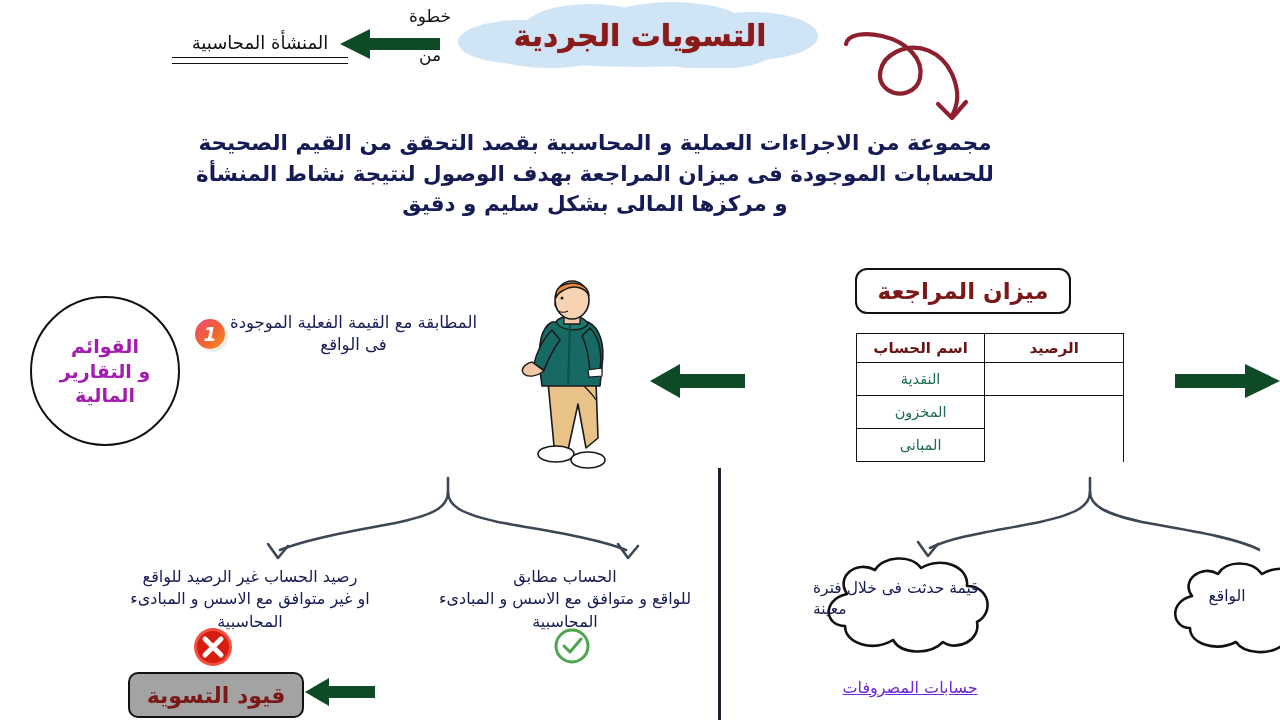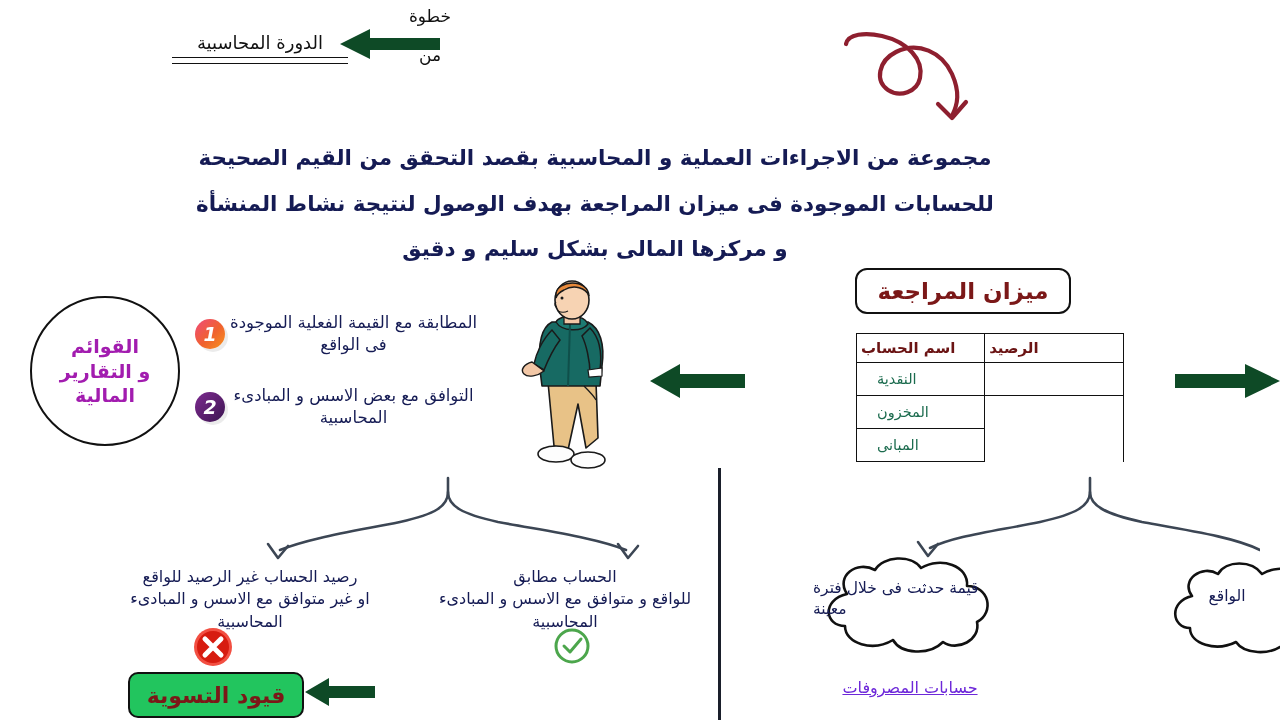--- a/index.html
+++ b/index.html
@@ -26,21 +26,21 @@
   #step-from{left:400px;top:6px;width:60px;text-align:center;color:#111;font-size:17px;line-height:1.25;}
   #cycle-label{left:170px;top:32px;width:180px;text-align:center;color:#111;font-size:18px;}
   #cycle-underline{left:172px;top:57px;width:176px;height:5px;border-top:1.6px solid #111;border-bottom:1.6px solid #111;}
 
   
   #intro{
     left:95px;top:128px;width:1000px;
     color:#151B54;font-size:21.5px;font-weight:bold;line-height:1.42;
     text-align:center;
   }
-  #intro div{white-space:nowrap;margin-top:15px;}
+  #intro div{white-space:nowrap;}
 
   
   #reports-circle{
     left:30px;top:296px;width:146px;height:146px;border-radius:50%;
     border:2.6px solid #111;background:#fff;
     display:flex;align-items:center;justify-content:center;text-align:center;
     color:#a21caf;font-size:19px;font-weight:bold;line-height:1.3;
   }
 
   
@@ -72,21 +72,21 @@
   
   #tb-label{
     left:855px;top:268px;width:212px;height:42px;
     border:2.2px solid #111;border-radius:12px;background:#fff;
     display:flex;align-items:center;justify-content:center;
     color:#7B1818;font-size:23px;font-weight:bold;
   }
   #tb-table{left:856px;top:333px;width:268px;}
   #tb-table table{border-collapse:collapse;width:100%;background:#fff;}
   #tb-table th,#tb-table td{
-    border:1.6px solid #111;text-align:left;
+    border:1.6px solid #111;text-align:center;
   }
   #tb-table th{color:#6B1414;font-size:15px;font-weight:bold;padding:5px 4px;}
   #tb-table td{color:#1b6b4e;font-size:14.5px;padding:5px 20px;height:22px;}
   #tb-table td.blank{border-top:none;border-bottom:none;}
   #tb-table .colbal{width:52%;}
   #tb-table .colname{width:48%;}
 
   
   #divider{left:718px;top:468px;width:3px;height:252px;background:#1a1f2b;}
 
@@ -95,21 +95,21 @@
   #bracket-right{left:820px;top:476px;width:440px;height:92px;}
 
   
   .btext{color:#151B54;font-size:16px;line-height:1.4;text-align:center;}
   #out-bad{left:110px;top:566px;width:280px;}
   #out-good{left:420px;top:566px;width:290px;}
   #x-mark{left:192px;top:626px;width:42px;height:42px;}
   #check-mark{left:552px;top:626px;width:40px;height:40px;}
   #adj-box{
     left:128px;top:672px;width:172px;height:42px;
-    border:2.2px solid #111;border-radius:10px;background:#22c55e;
+    border:2.2px solid #111;border-radius:10px;background:#a3a3a3;
     display:flex;align-items:center;justify-content:center;
     color:#7B1818;font-size:22px;font-weight:bold;
   }
 
   
   #cloud-expense{left:795px;top:550px;width:230px;height:110px;}
   #cloud-expense .ctext{
     position:absolute;left:18px;top:28px;width:196px;text-align:left;
     color:#151B54;font-size:15.5px;line-height:1.35;
   }
@@ -118,34 +118,48 @@
     position:absolute;left:10px;top:30px;width:130px;text-align:center;
     color:#151B54;font-size:15.5px;line-height:1.35;
   }
   #expense-caption{left:800px;top:678px;width:220px;text-align:center;color:#6d28d9;font-size:16px;text-decoration:underline;}
 </style>
 </head>
 <body>
 
 <div class="stage">
 
+  <div class="abs" id="title-cloud">
+    <svg class="cloudbg" viewBox="0 0 400 66" preserveAspectRatio="none">
+      <g fill="#CFE5F6">
+        <ellipse cx="80" cy="40" rx="62" ry="22"></ellipse>
+        <ellipse cx="150" cy="26" rx="66" ry="24"></ellipse>
+        <ellipse cx="232" cy="22" rx="72" ry="22"></ellipse>
+        <ellipse cx="312" cy="34" rx="66" ry="24"></ellipse>
+        <ellipse cx="200" cy="44" rx="140" ry="21"></ellipse>
+        <ellipse cx="110" cy="52" rx="56" ry="14"></ellipse>
+        <ellipse cx="270" cy="53" rx="60" ry="14"></ellipse>
+      </g>
+    </svg>
+    <div class="t">التسويات الجردية</div>
+  </div>
 
   <div class="abs" id="step-from">
     <div>خطوة</div>
     <div style="height:18px"></div>
     <div>من</div>
   </div>
 
   <div class="abs" id="arrow-top">
     <svg viewBox="0 0 100 32">
       <path d="M0,16 L30,1 L30,10 L100,10 L100,22 L30,22 L30,31 Z" fill="#0E4A26"></path>
     </svg>
   </div>
 
-  <div class="abs" id="cycle-label">الدورة المحاسبية</div>
+  <div class="abs" id="cycle-label">المنشأة المحاسبية</div>
   <div class="abs" id="cycle-underline"></div>
 
   <div class="abs" id="swirl">
     <svg viewBox="0 0 200 120">
       <path d="M26,40 C28,30 45,28 62,32 C88,38 104,56 100,74 C97,88 80,94 68,86
                C55,77 58,57 76,48 C98,37 122,48 132,70 C140,88 138,100 132,112" fill="none" stroke="#8E1F2F" stroke-width="4.2" stroke-linecap="round"></path>
       <path d="M118,100 L132,114 L146,98" fill="none" stroke="#8E1F2F" stroke-width="4.2" stroke-linecap="round" stroke-linejoin="round"></path>
     </svg>
   </div>
 
@@ -158,25 +172,20 @@
   <div class="abs" id="reports-circle">
     <span style="white-space:pre-line">القوائم
 و التقارير
 المالية</span>
   </div>
 
   <div class="abs numitem" id="item1">
     <span class="numtext" style="flex:1">المطابقة مع القيمة
 الفعلية الموجودة فى الواقع</span>
     <span class="badge b1">1</span>
-  </div>
-  <div class="abs numitem" id="item2">
-    <span class="numtext" style="flex:1">التوافق مع بعض
-الاسس و المبادىء المحاسبية</span>
-    <span class="badge b2">2</span>
   </div>
 
   <div class="abs" id="person">
     <svg viewBox="0 0 120 200">
 
       <path d="M36,104 L84,104 L86,160 L74,170 L66,126 L56,172 L42,168 Z" fill="#E8C287" stroke="#1a1a1a" stroke-width="1.6" stroke-linejoin="round"></path>
 
       <ellipse cx="44" cy="176" rx="18" ry="8" fill="#fdfdfd" stroke="#1a1a1a" stroke-width="1.6"></ellipse>
       <ellipse cx="76" cy="182" rx="17" ry="8" fill="#fdfdfd" stroke="#1a1a1a" stroke-width="1.6"></ellipse>
 

